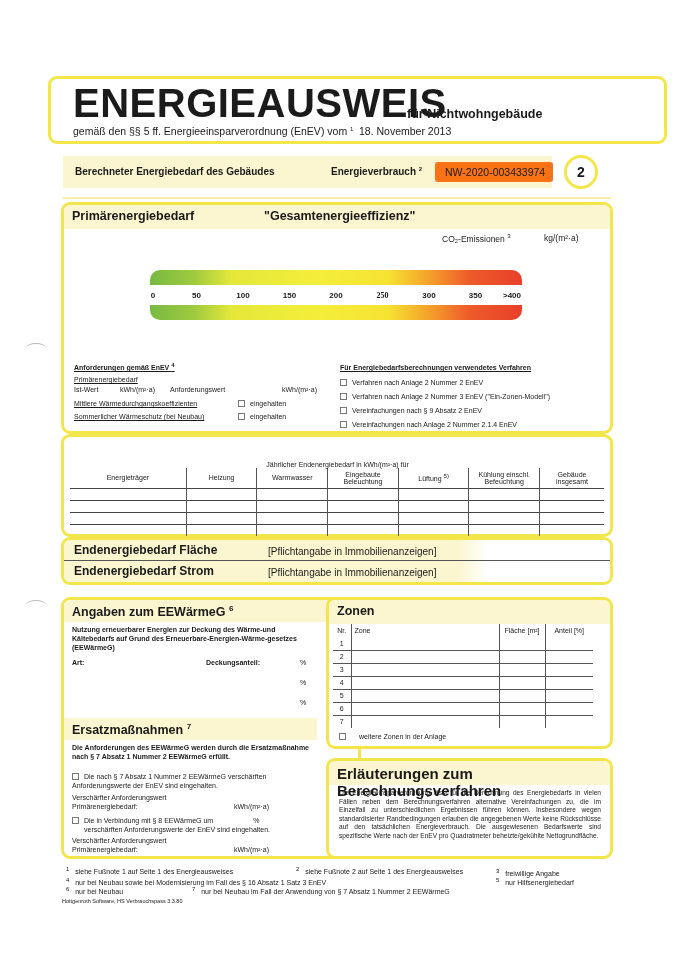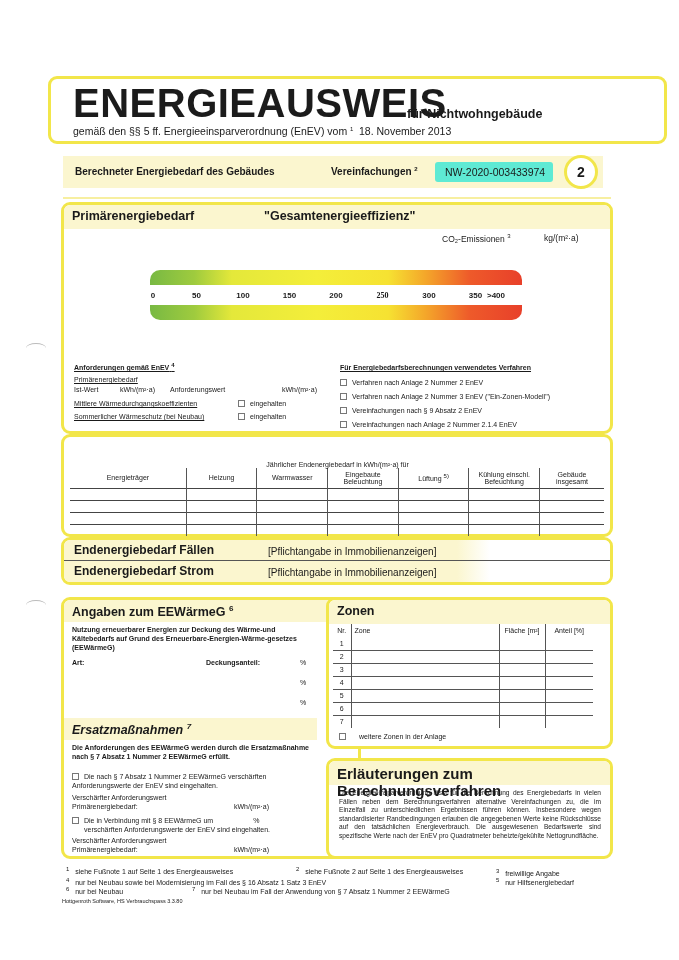--- a/index.html
+++ b/index.html
@@ -11,24 +11,24 @@
 
   
   #hdr { left: 48px; top: 76px; width: 619px; height: 68px; }
   #hdr .big { position: absolute; left: 22px; top: 2px; font-size: 40px; font-weight: bold; letter-spacing: 0.5px; color: #1b1b1b; }
   #hdr .sub1 { position: absolute; left: 356px; top: 28px; font-size: 12.5px; font-weight: bold; }
   #hdr .sub2 { position: absolute; left: 22px; top: 46px; font-size: 10.5px; }
   #hdr .date { position: absolute; left: 308px; top: 46px; font-size: 10.5px; }
   sup { font-size: 6px; vertical-align: super; }
 
   
-  #reg { position: absolute; left: 63px; top: 156px; width: 540px; height: 32px; background: #fbf6cf; border-radius: 0; }
+  #reg { position: absolute; left: 63px; top: 156px; width: 489px; height: 32px; background: #fbf6cf; border-radius: 0; }
   #reg .l { position: absolute; left: 12px; top: 10px; font-size: 10px; font-weight: bold; }
   #reg .m { position: absolute; left: 268px; top: 10px; font-size: 10px; font-weight: bold; }
-  #reg .v { position: absolute; left: 372px; top: 6px; width: 118px; height: 20px; background: #5eead4; border-radius: 3px; font-size: 10.5px; padding: 4px 0 0 10px; }
+  #reg .v { position: absolute; left: 372px; top: 6px; width: 118px; height: 20px; background: #f97316; border-radius: 3px; font-size: 10.5px; padding: 4px 0 0 10px; }
   #pagenum { position: absolute; left: 564px; top: 155px; width: 34px; height: 34px; border: 3px solid #f2e64a; border-radius: 50%; font-weight: bold; font-size: 14px; text-align: center; line-height: 28px; background: #fff; }
   #regline { position: absolute; left: 63px; top: 197px; width: 548px; height: 2px; background: #f7efa0; }
 
   
   #prim { left: 61px; top: 202px; width: 552px; height: 232px; }
   #prim .boxhead { height: 24px; padding: 4px 8px; font-size: 12.5px; border-radius: 6px 6px 0 0; }
   #prim .h2 { position: absolute; left: 200px; top: 4px; font-size: 12.5px; font-weight: bold; }
   #prim .co2 { position: absolute; left: 378px; top: 28px; font-size: 8.5px; }
   #prim .co2u { position: absolute; left: 480px; top: 28px; font-size: 8.5px; }
   .scalebar { position: absolute; left: 86px; width: 372px; height: 15px; background: linear-gradient(90deg, #78b943 0%, #9fcb3e 12%, #e4e83a 22%, #f4ee3a 45%, #f6e232 64%, #f4a72a 74%, #ee5a2a 86%, #e8402a 100%); }
@@ -54,21 +54,21 @@
   #ws .r1 { top: 0; border-bottom: 1px solid #555; }
   #ws .r2 { top: 21px; }
   #ws .t { position: absolute; left: 10px; top: 3px; font-size: 12px; font-weight: bold; }
   #ws .s { position: absolute; left: 172px; top: 6px; font-size: 10px; padding-left: 32px; }
 
   
   #eew { left: 61px; top: 597px; width: 300px; height: 262px; }
   #eew .boxhead { height: 22px; padding: 4px 8px; font-size: 12.5px; border-radius: 6px 6px 0 0; }
   .small { position: absolute; font-size: 7px; }
   .bold { font-weight: bold; }
-  #ers-head { position: absolute; left: 0; top: 118px; width: 253px; height: 22px; background: #fbf6cf; font-size: 12.5px; font-weight: bold; padding: 4px 8px; font-style: italic; }
+  #ers-head { position: absolute; left: 0; top: 118px; width: 253px; height: 22px; background: #fbf6cf; font-size: 12.5px; font-weight: bold; padding: 4px 8px; }
 
   
   #zon { left: 326px; top: 597px; width: 287px; height: 152px; }
   #zon .boxhead { height: 24px; padding: 4px 8px; font-size: 12.5px; border-radius: 6px 6px 0 0; }
   #zontbl { position: absolute; left: 4px; top: 24px; width: 260px; }
   #zontbl td { border-left: 1px solid #555; border-top: 1px solid #555; height: 13px; padding: 0 3px; }
   #zontbl tr:first-child td { border-top: none; }
   #zontbl td:first-child { border-left: none; text-align: center; width: 18px; }
 
   
@@ -88,21 +88,21 @@
 
 <div id="hdr" class="box">
   <div class="big">ENERGIEAUSWEIS</div>
   <div class="sub1">für Nichtwohngebäude</div>
   <div class="sub2"><span>gemäß den §§ 5 ff. Energieeinsparverordnung (EnEV) vom</span> <sup>1</sup></div>
   <div class="date">18. November 2013</div>
 </div>
 
 <div id="reg">
   <div class="l">Berechneter Energiebedarf des Gebäudes</div>
-  <div class="m"><span>Vereinfachungen</span> <sup>2</sup></div>
+  <div class="m"><span>Energieverbrauch</span> <sup>2</sup></div>
   <div class="v">NW-2020-003433974</div>
 </div>
 <div id="pagenum">2</div>
 <div id="regline"></div>
 
 <div id="prim" class="box">
   <div class="boxhead">Primärenergiebedarf</div>
   <div class="h2">"Gesamtenergieeffizienz"</div>
   <div class="co2"><span>CO₂-Emissionen</span> <sup>3</sup></div>
   <div class="co2u">kg/(m²·a)</div>
@@ -110,21 +110,21 @@
   <div id="bar1" class="scalebar"></div>
   <div id="ticks">
       <div class="tick" style="left: 89px;">0</div>
       <div class="tick" style="left: 132.5px;">50</div>
       <div class="tick" style="left: 179px;">100</div>
       <div class="tick" style="left: 225.5px;">150</div>
       <div class="tick" style="left: 272px;">200</div>
       <div class="tick" style="left: 318.5px; font-family: Liberation Serif, serif;">250</div>
       <div class="tick" style="left: 365px;">300</div>
       <div class="tick" style="left: 411.5px;">350</div>
-      <div class="tick" style="left: 432px;">&gt;400</div>
+      <div class="tick" style="left: 448px;">&gt;400</div>
     </div>
   <div id="bar2" class="scalebar"></div>
 
   <div class="anf u bold" style="left:10px;top:157px;"><span>Anforderungen gemäß EnEV</span> <sup>4</sup></div>
   <div class="anf u" style="left:10px;top:171px;">Primärenergiebedarf</div>
   <div class="anf" style="left:10px;top:181px;">Ist-Wert</div>
   <div class="anf" style="left:56px;top:181px;">kWh/(m²·a)</div>
   <div class="anf" style="left:106px;top:181px;">Anforderungswert</div>
   <div class="anf" style="left:218px;top:181px;">kWh/(m²·a)</div>
   <div class="anf u" style="left:10px;top:195px;">Mittlere Wärmedurchgangskoeffizienten</div>
@@ -192,21 +192,21 @@
           <td></td>
           <td></td>
           <td></td>
         </tr>
       </tbody>
   </table>
 </div>
 
 <div id="ws" class="box">
   <div class="r r1">
-    <div class="t">Endenergiebedarf Fällen</div>
+    <div class="t">Endenergiebedarf Fläche</div>
     <div class="s">[Pflichtangabe in Immobilienanzeigen]</div>
   </div>
   <div class="r r2">
     <div class="t">Endenergiebedarf Strom</div>
     <div class="s">[Pflichtangabe in Immobilienanzeigen]</div>
   </div>
 </div>
 
 <div id="eew" class="box">
   <div class="boxhead"><span>Angaben zum EEWärmeG</span> <sup style="font-size:8px">6</sup></div>

